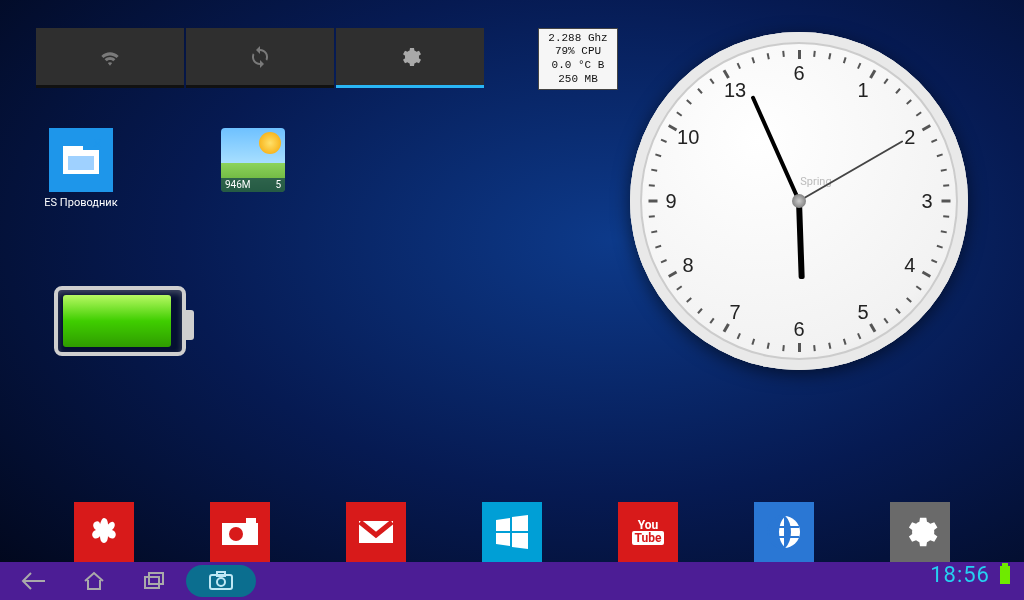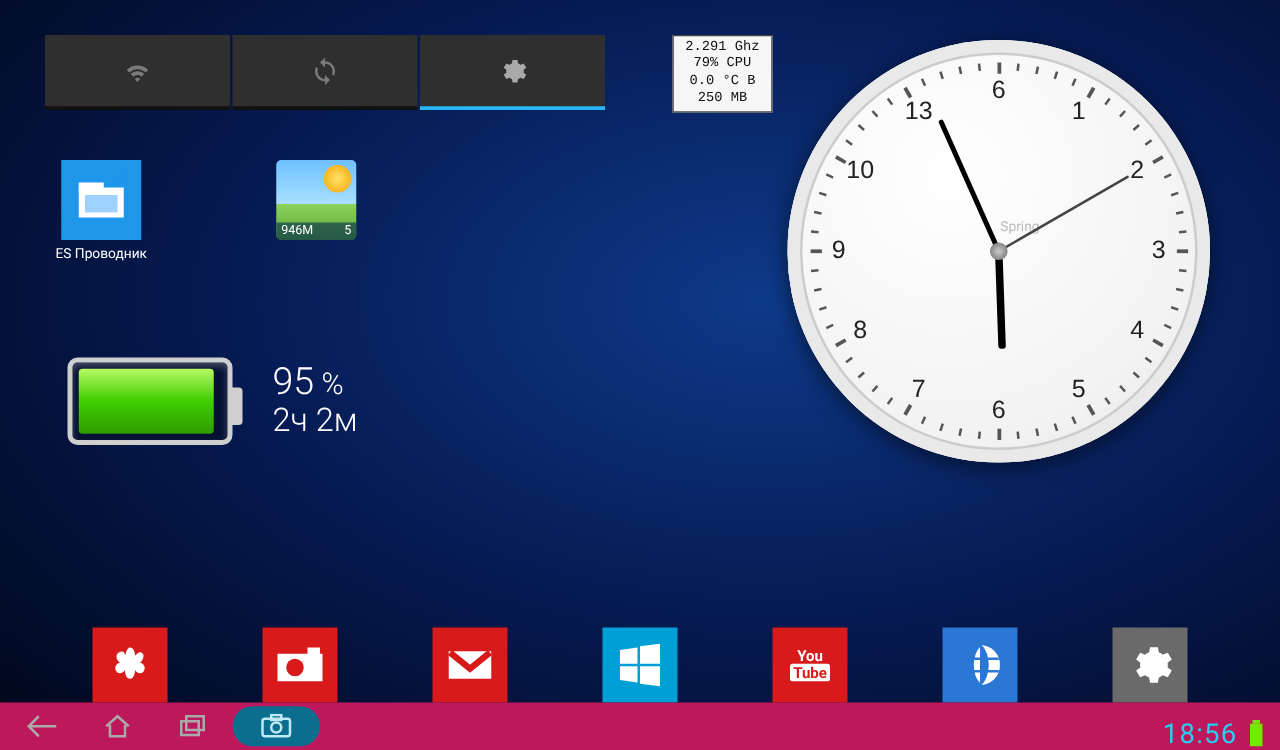--- a/index.html
+++ b/index.html
@@ -83,22 +83,22 @@
   
   .dock {
     position: absolute; left: 0; right: 0; bottom: 38px;
     display: flex; justify-content: space-around; padding: 0 36px; align-items: flex-end;
   }
   .dock-item { width:60px; height:60px; display:flex; align-items:center; justify-content:center; }
   .tile-red{background:#d81a1a;} .tile-teal{background:#009fd6;} .tile-blue2{background:#2a77d4;} .tile-grey{background:#6a6a6a;}
 
   
   .navbar {
-    position:absolute; left:0; right:0; bottom:0; height:38px; background:#be185d;
-    display:flex; align-items:flex-end; color:#999;
+    position:absolute; left:0; right:0; bottom:0; height:38px; background:#4c1d95;
+    display:flex; align-items:flex-start; color:#999;
   }
   .nav-left { display:flex; align-items:center; gap:4px; padding-left:6px; }
   .nav-btn { width:56px; height:38px; display:flex; align-items:center; justify-content:center; }
   .nav-cam { width:70px; height:32px; border-radius:16px; background:#0b6e8f; display:flex; align-items:center; justify-content:center; }
   .nav-right { margin-left:auto; display:flex; align-items:center; gap:10px; padding-right:14px; }
   .nav-time { color:#26cff0; font-size:22px; letter-spacing:1px; }
   .nav-batt { width:10px; height:18px; background:#6fea00; position:relative; }
   .nav-batt::before{content:"";position:absolute;top:-3px;left:2px;width:6px;height:3px;background:#6fea00;}
 
   svg { display:block; }
@@ -118,21 +118,21 @@
       </svg>
   </div>
   <div class="qs-tile active">
     <svg class="qs-icon" width="24" height="24" viewBox="0 0 24 24">
         <path fill="#a9a9a9" d="M12 8a4 4 0 104 4 4 4 0 00-4-4zm9 4a7 7 0 00-.1-1.2l2.1-1.6-2-3.4-2.5 1a7 7 0 00-2.1-1.2L16 3h-4l-.4 2.6a7 7 0 00-2.1 1.2l-2.5-1-2 3.4L7.1 10.8A7 7 0 007 12a7 7 0 00.1 1.2L5 14.8l2 3.4 2.5-1a7 7 0 002.1 1.2L12 21h4l.4-2.6a7 7 0 002.1-1.2l2.5 1 2-3.4-2.1-1.6A7 7 0 0021 12z"></path>
       </svg>
   </div>
 </div>
 
 <div class="cpu-badge">
-  <div>2.291 Ghz</div>
+  <div>2.288 Ghz</div>
   <div>79% CPU</div>
   <div>0.0 °C B</div>
   <div>250 MB</div>
 </div>
 
 <div class="apps">
   <div class="app">
     <div class="app-icon-tile tile-blue" style="position:relative;">
       <svg width="44" height="40" viewBox="0 0 44 40">
           <rect x="4" y="10" width="36" height="24" fill="#fff"></rect>
@@ -150,27 +150,20 @@
         <span>946M</span>
         <span>5</span>
       </div>
     </div>
   </div>
 </div>
 
 <div class="battery-widget">
   <div class="battery-shell">
     <div class="battery-fill" id="batt-fill" style="width: 95%;"></div>
-  </div>
-  <div class="battery-text">
-    <div class="battery-pct-line">
-      <span>95</span>
-      <span style="font-size:24px;">%</span>
-    </div>
-    <div style="font-size:26px;">2ч 2м</div>
   </div>
 </div>
 
 <div class="clock">
   <div class="clock-face" id="clock-face">
     <div class="clock-brand">Spring</div>
     <div class="hand hand-hour" id="hand-hour" style="transform: rotate(178deg);"></div>
     <div class="hand hand-min" id="hand-min" style="transform: rotate(336deg);"></div>
     <div class="hand hand-sec" id="hand-sec" style="transform: rotate(60deg);"></div>
     <div class="clock-center"></div>

